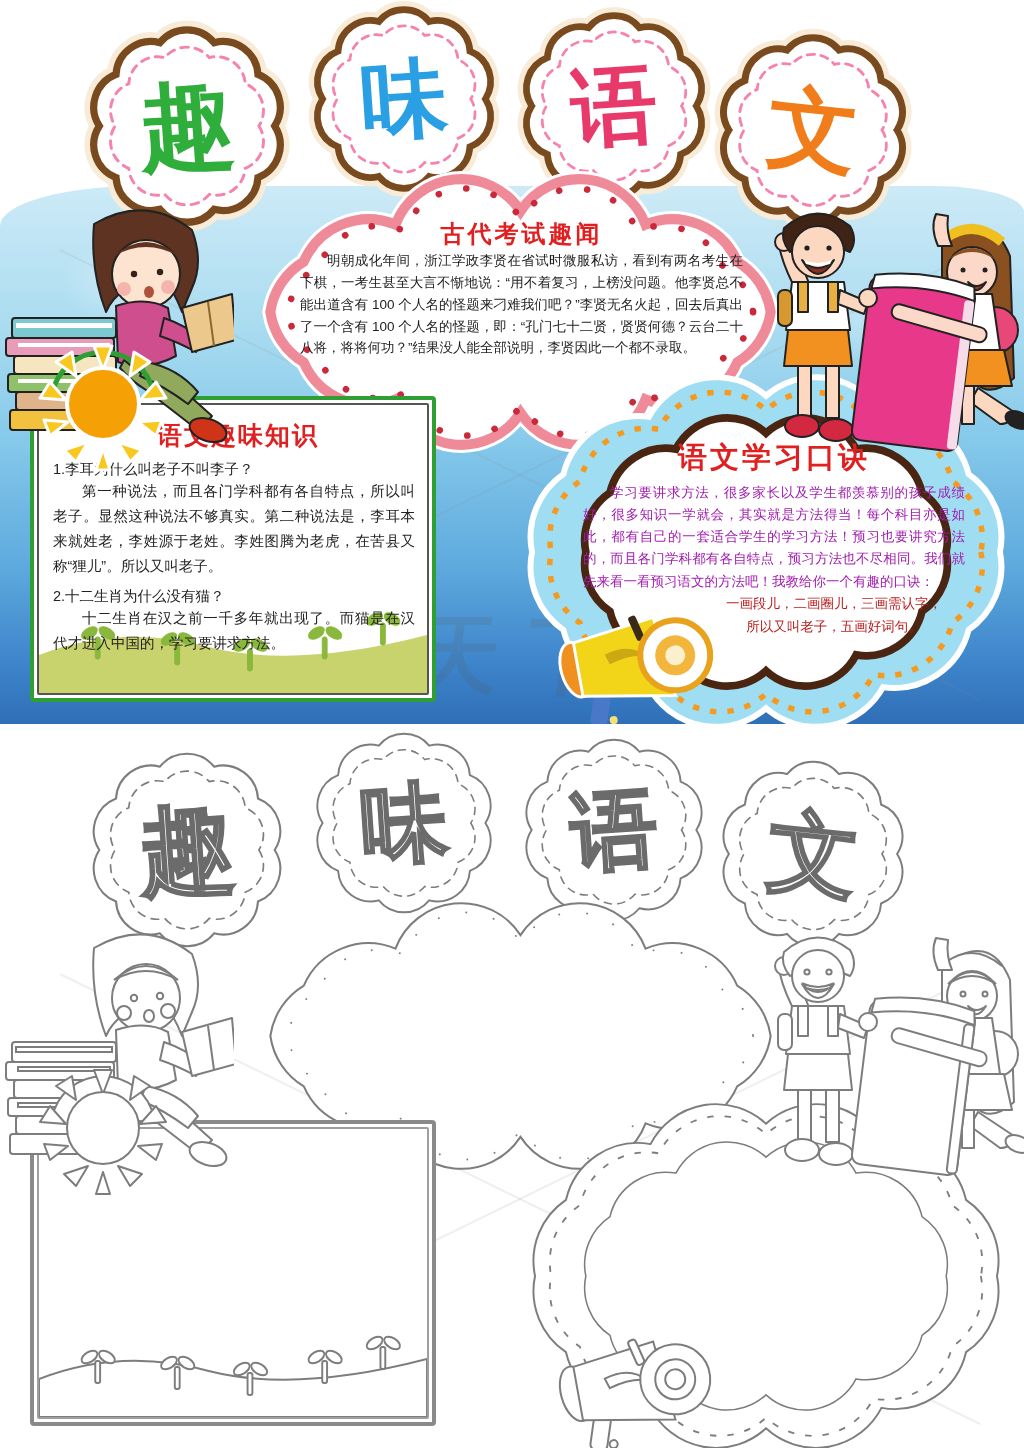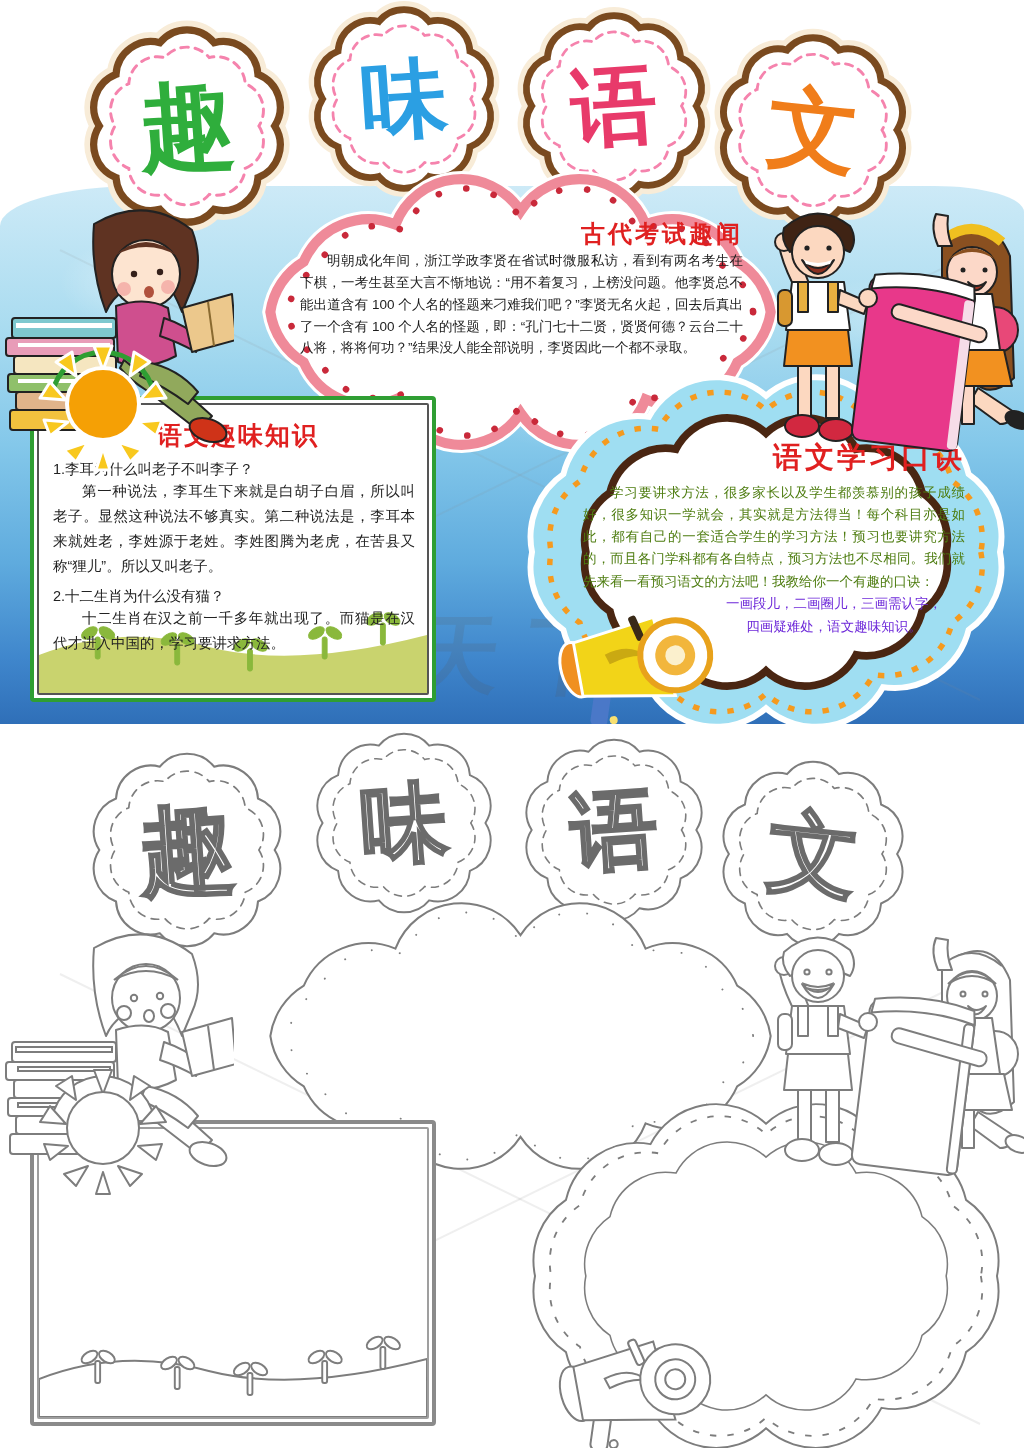--- a/index.html
+++ b/index.html
@@ -27,41 +27,41 @@
     font-weight:900;line-height:1;transform:rotate(-4deg);}
   .t0{left:78px;top:28px;width:218px;height:196px;}  .t0 .cloud-char{font-size:96px;color:#2fae3c;}
   .t1{left:303px;top:8px;width:202px;height:182px;}  .t1 .cloud-char{font-size:86px;color:#2b9fe3;}
   .t2{left:513px;top:14px;width:202px;height:184px;} .t2 .cloud-char{font-size:86px;color:#e83a6a;}
   .t3{left:710px;top:36px;width:206px;height:188px;} .t3 .cloud-char{font-size:90px;color:#f07d1a;transform:rotate(6deg);}
 
   
   .acloud{position:absolute;left:258px;top:196px;width:525px;height:232px;z-index:3;}
   .acloud svg{position:absolute;inset:0;width:100%;height:100%;overflow:visible;}
   .acloud .texts{position:absolute;left:42px;right:40px;top:22px;}
-  .cloud-title{color:#e02020;font-weight:700;font-size:24px;text-align:right;letter-spacing:3px;}
+  .cloud-title{color:#e02020;font-weight:700;font-size:24px;text-align:center;letter-spacing:3px;}
   .anec-body{font-size:13.5px;line-height:1.62;color:#1c1c1c;text-align:justify;text-indent:2em;}
 
   
   .kbox{position:absolute;left:30px;top:396px;width:406px;height:306px;z-index:3;
     background:#fff;border:4px solid #2f9e33;border-radius:4px;box-sizing:border-box;}
   .kbox-inner{position:absolute;inset:3px;border:2px solid #555;border-radius:2px;overflow:hidden;}
   .hill{position:absolute;left:0;right:0;bottom:0;height:86px;width:100%;}
   .kbox .texts{position:absolute;left:14px;right:12px;top:14px;z-index:2;}
   .kbox-title{color:#e02020;font-weight:700;font-size:25px;letter-spacing:2px;margin-left:104px;}
   .kbox-q{font-size:14.5px;color:#222;margin-top:8px;}
   .kbox-a{font-size:14.5px;line-height:1.72;color:#222;text-indent:2em;text-align:justify;}
   .sun{position:absolute;left:36px;top:340px;width:134px;height:134px;z-index:5;}
 
   
   .fcloud{position:absolute;left:515px;top:380px;width:502px;height:344px;z-index:3;}
   .fcloud svg.shape{position:absolute;inset:0;width:100%;height:100%;overflow:visible;}
   .fcloud .texts{position:absolute;left:68px;right:52px;top:58px;}
   .fcloud .cloud-title{font-size:29px;}
-  .form-body{margin-top:4px;font-size:13.5px;line-height:1.64;color:#4d7c0f;text-align:justify;text-indent:2em;}
-  .form-rhyme{font-size:13.5px;line-height:1.7;color:#6d28d9;text-align:center;margin-left:120px;}
+  .form-body{margin-top:4px;font-size:13.5px;line-height:1.64;color:#a21caf;text-align:justify;text-indent:2em;}
+  .form-rhyme{font-size:13.5px;line-height:1.7;color:#b91c1c;text-align:center;margin-left:120px;}
 
   .megaphone{position:absolute;left:536px;top:602px;width:190px;height:126px;z-index:5;transform:rotate(-6deg);}
   .girl-read{position:absolute;left:-4px;top:190px;width:238px;height:268px;z-index:4;}
   .kids{position:absolute;left:740px;top:198px;width:286px;height:272px;z-index:4;}
 
   svg .ol{stroke:#222;stroke-width:2px;stroke-linejoin:round;}
 
   
   .half.bw .bg-blue,.half.bw .watermark,.half.bw .halo{display:none;}
   .half.bw .cloud-char{color:#fff;-webkit-text-stroke:2.5px #6b6b6b;text-shadow:0 0 1px #9a9a9a;}
@@ -224,21 +224,21 @@
               <ellipse cx="286" cy="26" rx="9" ry="5" transform="rotate(-30 286 26)"></ellipse>
               <ellipse cx="304" cy="26" rx="9" ry="5" transform="rotate(30 304 26)"></ellipse>
             <rect x="352" y="16" width="5" height="22" rx="2"></rect>
               <ellipse cx="346" cy="12" rx="9" ry="5" transform="rotate(-30 346 12)"></ellipse>
               <ellipse cx="364" cy="12" rx="9" ry="5" transform="rotate(30 364 12)"></ellipse>
           </g>
         </svg>
         <div class="texts">
           <div class="kbox-title">语文趣味知识</div>
           <div class="kbox-q">1.李耳为什么叫老子不叫李子？</div>
-          <div class="kbox-a">第一种说法，李耳生下来就是白胡子白眉，所以叫老子。显然这种说法不够真实。第二种说法是，李耳本来就姓老，李姓源于老姓。李姓图腾为老虎，在苦县又称“狸儿”。所以又叫老子。</div>
+          <div class="kbox-a">第一种说法，而且各门学科都有各自特点，所以叫老子。显然这种说法不够真实。第二种说法是，李耳本来就姓老，李姓源于老姓。李姓图腾为老虎，在苦县又称“狸儿”。所以又叫老子。</div>
           <div class="kbox-q">2.十二生肖为什么没有猫？</div>
           <div class="kbox-a">十二生肖在汉之前一千多年就出现了。而猫是在汉代才进入中国的，学习要讲求方法。</div>
         </div>
       </div>
     </div>
 
     <svg class="sun" viewBox="0 0 134 134">
       <path d="M16,54 A52,52 0 0 1 118,54" fill="none" stroke="#2f9e33" stroke-width="5"></path>
       <g fill="#f8c81e" stroke="#ffffff" stroke-width="3" stroke-linejoin="round">
         <polygon points="58,6 76,6 67,30"></polygon>
@@ -259,21 +259,21 @@
       <svg class="shape" viewBox="0 0 500 350">
         <path class="halo" d="M485,175 A75,75 0 0 1 453.5,252.5 A75,75 0 0 1 367.5,309.2 A75,75 0 0 1 250,330 A75,75 0 0 1 132.5,309.2 A75,75 0 0 1 46.5,252.5 A75,75 0 0 1 15,175 A75,75 0 0 1 46.5,97.5 A75,75 0 0 1 132.5,40.8 A75,75 0 0 1 250,20 A75,75 0 0 1 367.5,40.8 A75,75 0 0 1 453.5,97.5 A75,75 0 0 1 485,175 Z" fill="none" stroke="#ffffff" stroke-width="12"></path>
         <path d="M485,175 A75,75 0 0 1 453.5,252.5 A75,75 0 0 1 367.5,309.2 A75,75 0 0 1 250,330 A75,75 0 0 1 132.5,309.2 A75,75 0 0 1 46.5,252.5 A75,75 0 0 1 15,175 A75,75 0 0 1 46.5,97.5 A75,75 0 0 1 132.5,40.8 A75,75 0 0 1 250,20 A75,75 0 0 1 367.5,40.8 A75,75 0 0 1 453.5,97.5 A75,75 0 0 1 485,175 Z" fill="#9fdef2"></path>
         <path d="M485,175 A75,75 0 0 1 453.5,252.5 A75,75 0 0 1 367.5,309.2 A75,75 0 0 1 250,330 A75,75 0 0 1 132.5,309.2 A75,75 0 0 1 46.5,252.5 A75,75 0 0 1 15,175 A75,75 0 0 1 46.5,97.5 A75,75 0 0 1 132.5,40.8 A75,75 0 0 1 250,20 A75,75 0 0 1 367.5,40.8 A75,75 0 0 1 453.5,97.5 A75,75 0 0 1 485,175 Z" transform="translate(17.5,12.25) scale(0.93)" fill="none" stroke="#f59a1e" stroke-width="6" stroke-dasharray="7 12"></path>
         <path d="M485,175 A75,75 0 0 1 453.5,252.5 A75,75 0 0 1 367.5,309.2 A75,75 0 0 1 250,330 A75,75 0 0 1 132.5,309.2 A75,75 0 0 1 46.5,252.5 A75,75 0 0 1 15,175 A75,75 0 0 1 46.5,97.5 A75,75 0 0 1 132.5,40.8 A75,75 0 0 1 250,20 A75,75 0 0 1 367.5,40.8 A75,75 0 0 1 453.5,97.5 A75,75 0 0 1 485,175 Z" transform="translate(55,38.5) scale(0.78)" fill="#ffffff" stroke="#4a2612" stroke-width="10"></path>
       </svg>
       <div class="texts">
         <div class="cloud-title">语文学习口诀</div>
         <div class="form-body">学习要讲求方法，很多家长以及学生都羡慕别的孩子成绩好，很多知识一学就会，其实就是方法得当！每个科目亦是如此，都有自己的一套适合学生的学习方法！预习也要讲究方法的，而且各门学科都有各自特点，预习方法也不尽相同。我们就先来看一看预习语文的方法吧！我教给你一个有趣的口诀：</div>
         <div class="form-rhyme">一画段儿，二画圈儿，三画需认字，</div>
-        <div class="form-rhyme">四画疑难处，语文趣味知识。</div>
+        <div class="form-rhyme">所以又叫老子，五画好词句。</div>
       </div>
     </div>
 
     <svg class="megaphone" viewBox="0 0 190 126">
       <rect x="58" y="34" width="17" height="88" rx="6" fill="#4a78c8" transform="rotate(14 66 78)"></rect>
       <circle cx="72" cy="116" r="4" fill="#f8e070"></circle>
       <ellipse cx="40" cy="62" rx="15" ry="28" fill="#f09020" stroke="#ffffff" stroke-width="3" transform="rotate(-10 40 62)"></ellipse>
       <path d="M40,35 L122,18 L136,98 L44,89 Z" fill="#f2d418" stroke="#ffffff" stroke-width="3"></path>
       <path d="M70,50 Q96,40 112,56 Q96,52 74,60 Z" fill="#caa912"></path>
       <rect x="100" y="14" width="8" height="26" rx="3" fill="#3a2a18" transform="rotate(-18 104 27)"></rect>

